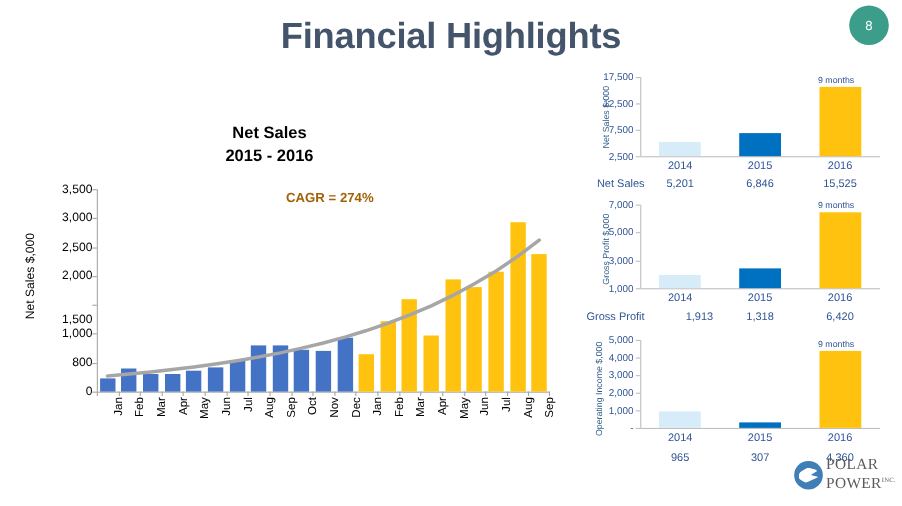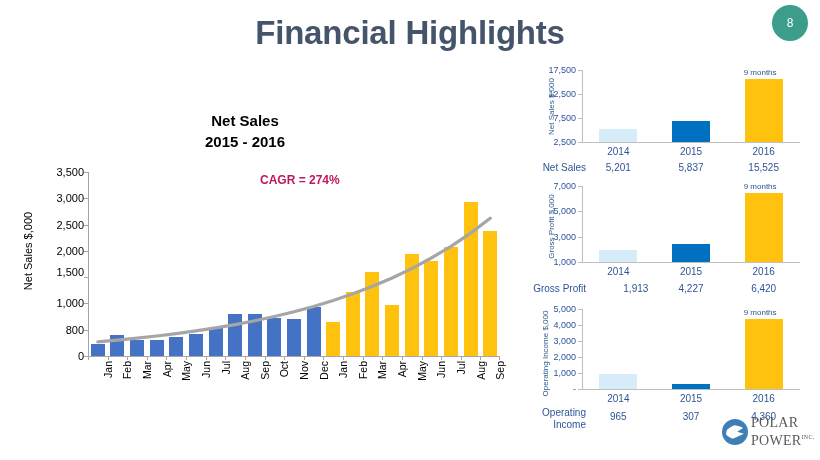--- a/index.html
+++ b/index.html
@@ -33,21 +33,21 @@
   
   #main-chart { position: absolute; left: 0; top: 105px; width: 510px; height: 300px; }
 
   #main-chart-title {
     position: absolute; left: 120px; top: 5px; width: 250px;
     text-align: center; font-size: 15px; font-weight: bold; color: #000;
     line-height: 21px; white-space: pre-line;
   }
   #cagr-label {
     position: absolute; left: 260px; top: 68px;
-    font-size: 12px; font-weight: bold; color: #be185d;
+    font-size: 12px; font-weight: bold; color: #a16207;
   }
 
   #main-ylabel {
     position: absolute; left: -47px; top: 140px;
     width: 150px; text-align: center;
     transform: rotate(-90deg);
     font-size: 11px; color: #000;
   }
   #main-axis-v {
     position: absolute; left: 88px; top: 67px; width: 1px; height: 184px;
@@ -152,21 +152,21 @@
   <div id="main-axis-v"></div>
   <div id="main-axis-h"></div>
 
   <div id="main-yticks">
       <div class="main-ytick" style="left: 0px; top: 251px; position: absolute; width: 84px; text-align: right; margin-right: 0px; right: auto;">0</div>
       <div class="main-ytick-mark" style="top: 251px;"></div>
       <div class="main-ytick" style="left: 0px; top: 224.714px; position: absolute; width: 84px; text-align: right; margin-right: 0px; right: auto;">800</div>
       <div class="main-ytick-mark" style="top: 224.714px;"></div>
       <div class="main-ytick" style="left: 0px; top: 198.429px; position: absolute; width: 84px; text-align: right; margin-right: 0px; right: auto;">1,000</div>
       <div class="main-ytick-mark" style="top: 198.429px;"></div>
-      <div class="main-ytick" style="left: 0px; top: 167px; position: absolute; width: 84px; text-align: right; margin-right: 0px; right: auto;">1,500</div>
+      <div class="main-ytick" style="left: 0px; top: 186px; position: absolute; width: 84px; text-align: right; margin-right: 0px; right: auto;">1,500</div>
       <div class="main-ytick-mark" style="top: 172.143px;"></div>
       <div class="main-ytick" style="left: 0px; top: 145.857px; position: absolute; width: 84px; text-align: right; margin-right: 0px; right: auto;">2,000</div>
       <div class="main-ytick-mark" style="top: 145.857px;"></div>
       <div class="main-ytick" style="left: 0px; top: 119.571px; position: absolute; width: 84px; text-align: right; margin-right: 0px; right: auto;">2,500</div>
       <div class="main-ytick-mark" style="top: 119.571px;"></div>
       <div class="main-ytick" style="left: 0px; top: 93.2857px; position: absolute; width: 84px; text-align: right; margin-right: 0px; right: auto;">3,000</div>
       <div class="main-ytick-mark" style="top: 93.2857px;"></div>
       <div class="main-ytick" style="left: 0px; top: 67px; position: absolute; width: 84px; text-align: right; margin-right: 0px; right: auto;">3,500</div>
       <div class="main-ytick-mark" style="top: 67px;"></div>
     </div>
@@ -254,21 +254,21 @@
     <div class="mini-ytick-mark" style="left: 58px; top: 32px;"></div>
     <div class="mini-ytick" style="position: absolute; left: 0px; width: 56px; text-align: right; margin-right: 0px; right: auto; top: 8px;">17,500</div>
     <div class="mini-ytick-mark" style="left: 58px; top: 8px;"></div>
     <div class="mini-axis-v" style="left: 62px; top: 8px; height: 72px;"></div>
     <div class="mini-axis-h" style="left: 62px; top: 80px; width: 218px;"></div>
     <div class="mini-bar c2014" style="left: 79.44px; top: 67.0352px; width: 37.7867px; height: 12.9648px; bottom: auto;"></div>
     <div class="mini-year" style="left: 68.3333px; top: 84px;">2014</div>
     <div class="mini-val" style="left: 68.3333px; top: 100px;">5,201</div>
     <div class="mini-bar c2015" style="left: 152.107px; top: 59.1392px; width: 37.7867px; height: 20.8608px; bottom: auto;"></div>
     <div class="mini-year" style="left: 141px; top: 84px;">2015</div>
-    <div class="mini-val" style="left: 141px; top: 100px;">5,837</div>
+    <div class="mini-val" style="left: 141px; top: 100px;">6,846</div>
     <div class="mini-bar c2016" style="left: 224.773px; top: 17.48px; width: 37.7867px; height: 62.52px; bottom: auto;"></div>
     <div class="mini-ninemonths" style="left: 223.667px; top: 6.48px;">9 months</div>
     <div class="mini-year" style="left: 213.667px; top: 84px;">2016</div>
     <div class="mini-val" style="left: 213.667px; top: 100px;">15,525</div>
     <div class="mini-rowlabel" style="left: 0px; top: 100px; width: 66px;">Net Sales</div>
   </div>
 <div class="mini" id="mini-grossprofit">
     <div class="mini-ylabel" style="left: -22px; top: 42px; width: 106px; transform: rotate(-90deg) translate(0px, 0px);">Gross Profit $,000</div>
     <div class="mini-ytick" style="position: absolute; left: 0px; width: 56px; text-align: right; margin-right: 0px; right: auto; top: 82px;">1,000</div>
     <div class="mini-ytick-mark" style="left: 58px; top: 82px;"></div>
@@ -278,21 +278,21 @@
     <div class="mini-ytick-mark" style="left: 58px; top: 31.3333px;"></div>
     <div class="mini-ytick" style="position: absolute; left: 0px; width: 56px; text-align: right; margin-right: 0px; right: auto; top: 6px;">7,000</div>
     <div class="mini-ytick-mark" style="left: 58px; top: 6px;"></div>
     <div class="mini-axis-v" style="left: 62px; top: 6px; height: 76px;"></div>
     <div class="mini-axis-h" style="left: 62px; top: 82px; width: 218px;"></div>
     <div class="mini-bar c2014" style="left: 79.44px; top: 70.4353px; width: 37.7867px; height: 11.5647px; bottom: auto;"></div>
     <div class="mini-year" style="left: 68.3333px; top: 86px;">2014</div>
     <div class="mini-val" style="left: 68.3333px; top: 103px; text-align: right;">1,913</div>
     <div class="mini-bar c2015" style="left: 152.107px; top: 64.102px; width: 37.7867px; height: 17.898px; bottom: auto;"></div>
     <div class="mini-year" style="left: 141px; top: 86px;">2015</div>
-    <div class="mini-val" style="left: 141px; top: 103px;">4,227</div>
+    <div class="mini-val" style="left: 141px; top: 103px;">1,318</div>
     <div class="mini-bar c2016" style="left: 224.773px; top: 13.3467px; width: 37.7867px; height: 68.6533px; bottom: auto;"></div>
     <div class="mini-ninemonths" style="left: 223.667px; top: 2.34667px;">9 months</div>
     <div class="mini-year" style="left: 213.667px; top: 86px;">2016</div>
     <div class="mini-val" style="left: 213.667px; top: 103px;">6,420</div>
     <div class="mini-rowlabel" style="left: 0px; top: 103px; width: 66px;">Gross Profit</div>
   </div>
 <div class="mini" id="mini-opincome">
     <div class="mini-ylabel" style="left: -30px; top: 44px; width: 110px; transform: rotate(-90deg) translate(0px, 0px);">Operating Income $,000</div>
     <div class="mini-ytick" style="position: absolute; left: 0px; width: 56px; text-align: right; margin-right: 0px; right: auto; top: 84px;">-</div>
     <div class="mini-ytick-mark" style="left: 58px; top: 84px;"></div>
@@ -311,22 +311,20 @@
     <div class="mini-bar c2014" style="left: 79.44px; top: 68.56px; width: 37.7867px; height: 15.44px; bottom: auto;"></div>
     <div class="mini-year" style="left: 68.3333px; top: 88px;">2014</div>
     <div class="mini-val" style="left: 68.3333px; top: 106px;">965</div>
     <div class="mini-bar c2015" style="left: 152.107px; top: 79.088px; width: 37.7867px; height: 4.912px; bottom: auto;"></div>
     <div class="mini-year" style="left: 141px; top: 88px;">2015</div>
     <div class="mini-val" style="left: 141px; top: 106px;">307</div>
     <div class="mini-bar c2016" style="left: 224.773px; top: 14.24px; width: 37.7867px; height: 69.76px; bottom: auto;"></div>
     <div class="mini-ninemonths" style="left: 223.667px; top: 3.24px;">9 months</div>
     <div class="mini-year" style="left: 213.667px; top: 88px;">2016</div>
     <div class="mini-val" style="left: 213.667px; top: 106px;">4,360</div>
-    <div class="mini-rowlabel" style="left: 0px; top: 102px; width: 66px;">Operating
-Income</div>
   </div>
 
 <div id="logo">
   <div id="logo-mark"></div>
   <div id="logo-text">
     <div class="logo-line">POLAR</div>
     <div class="logo-line"><span>POWER</span><span id="logo-inc">INC.</span></div>
   </div>
 </div>
 

